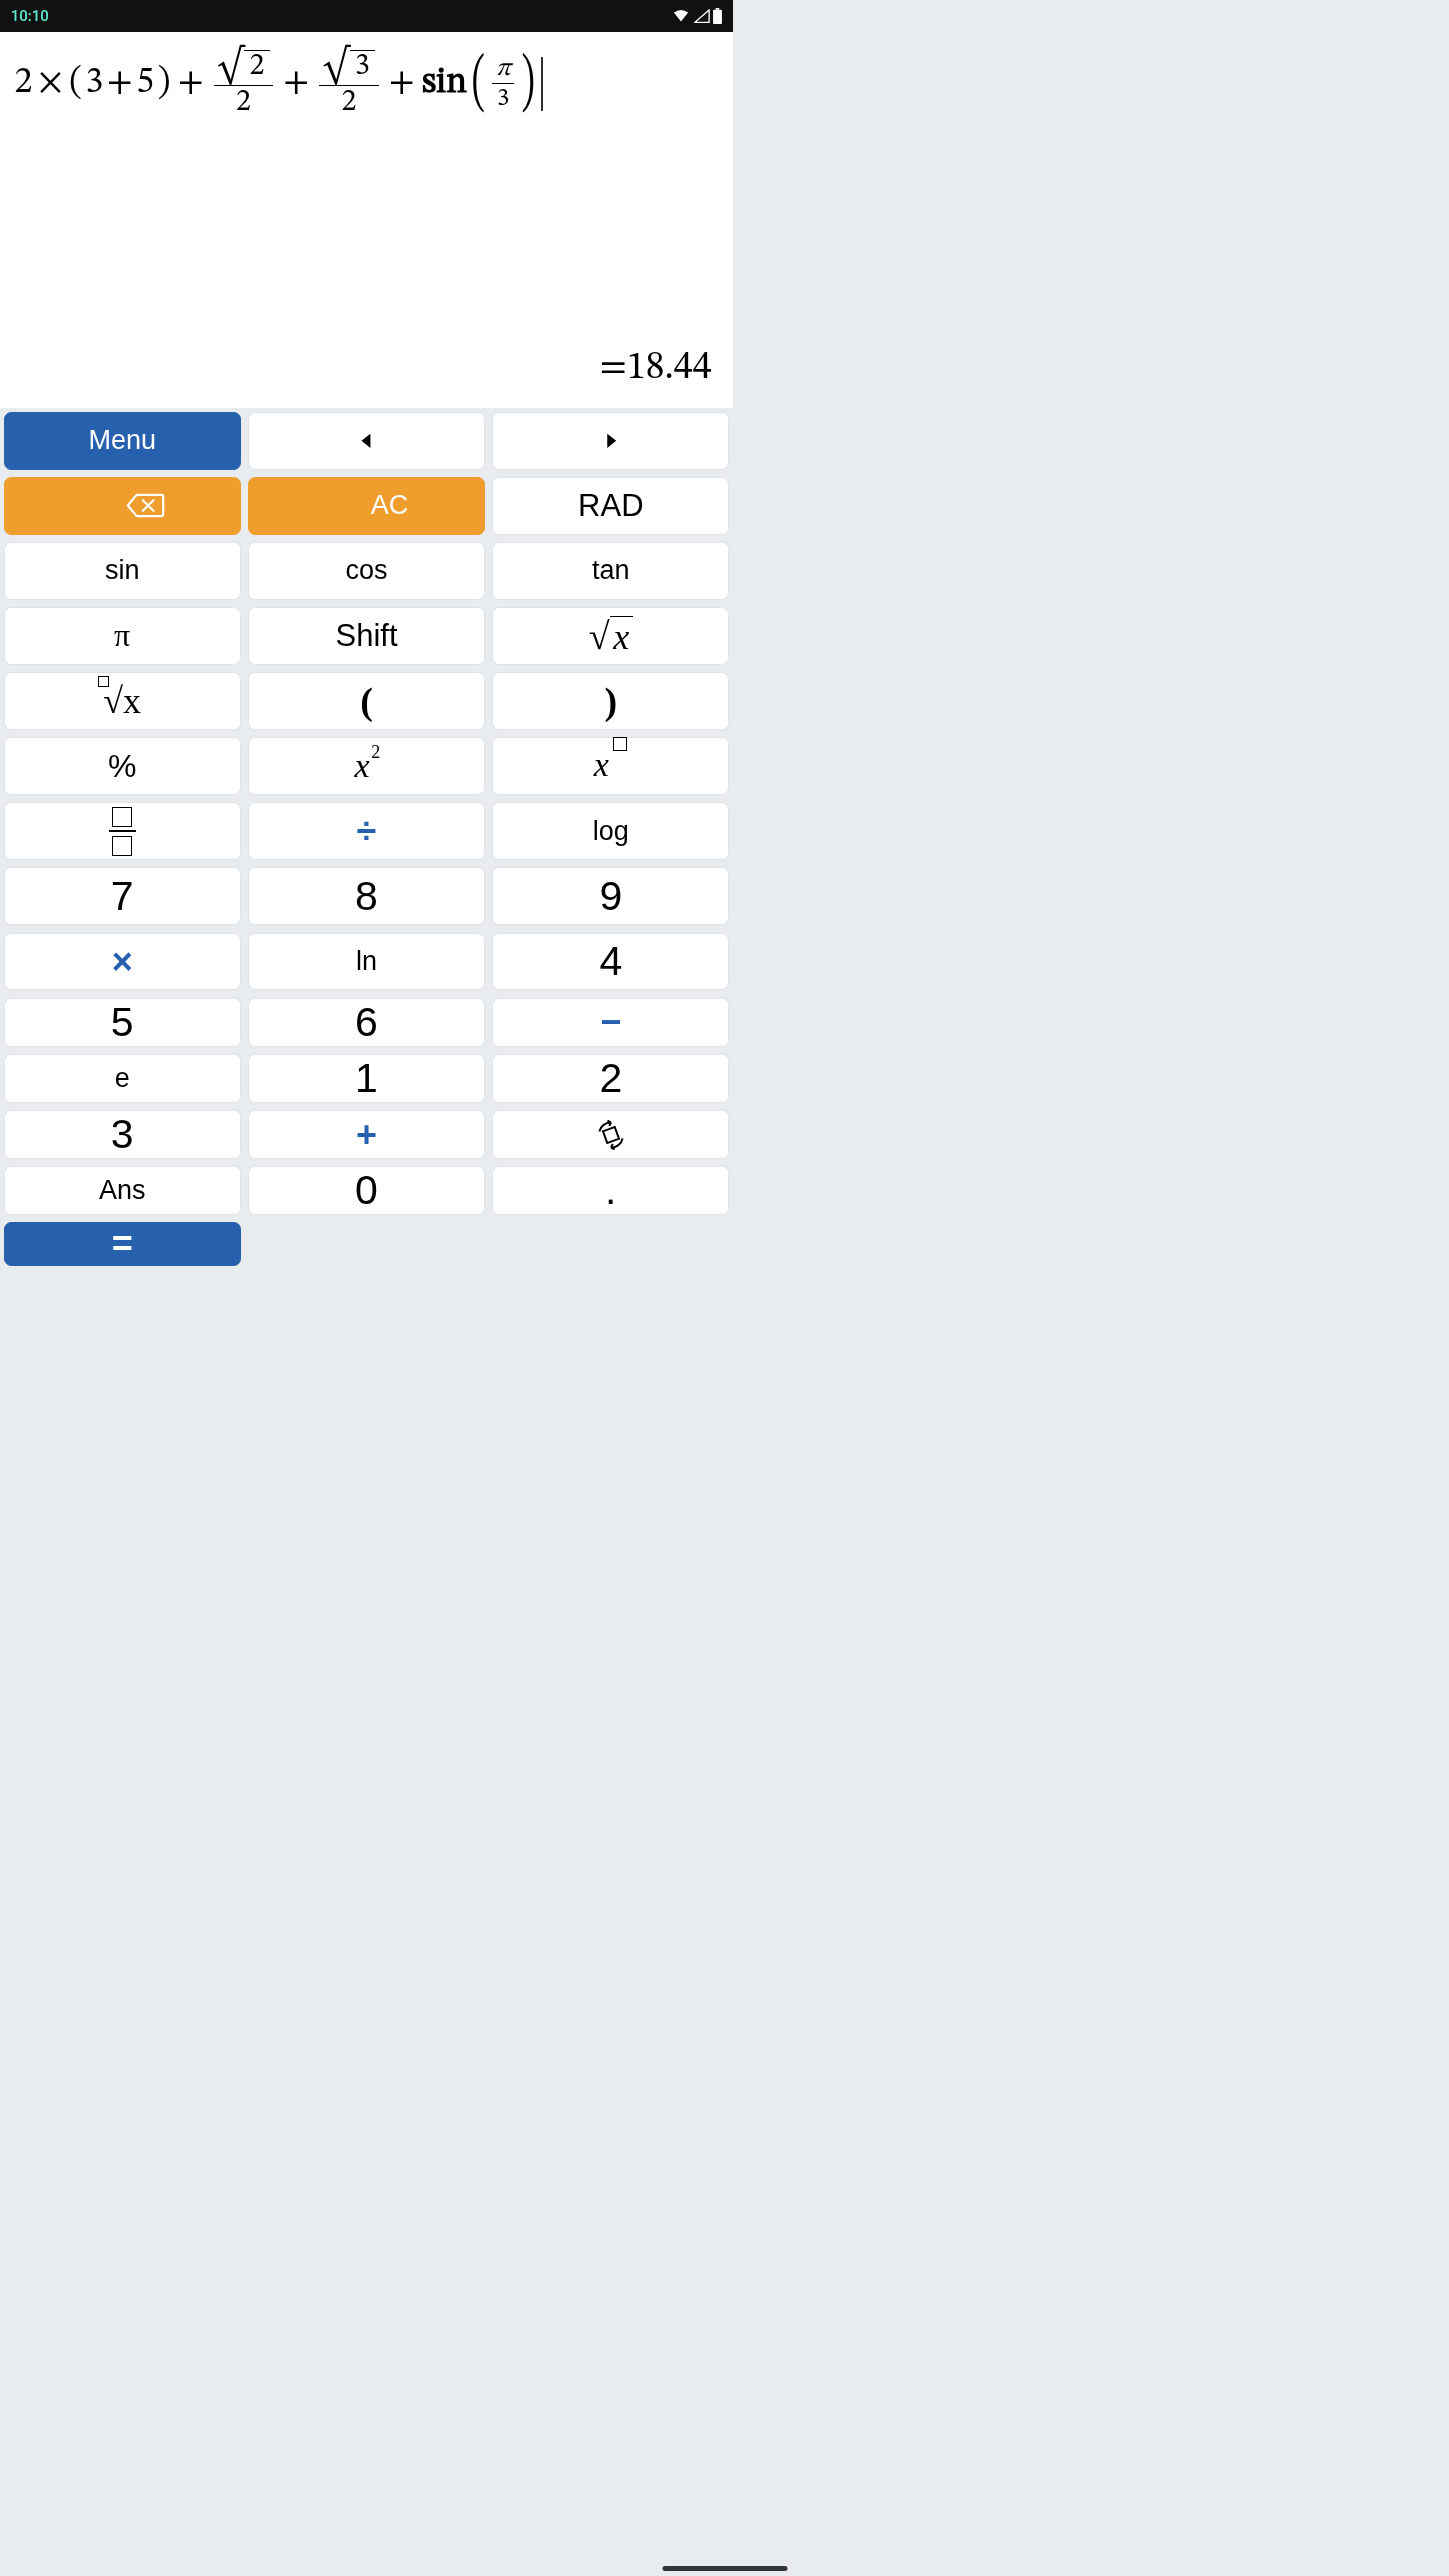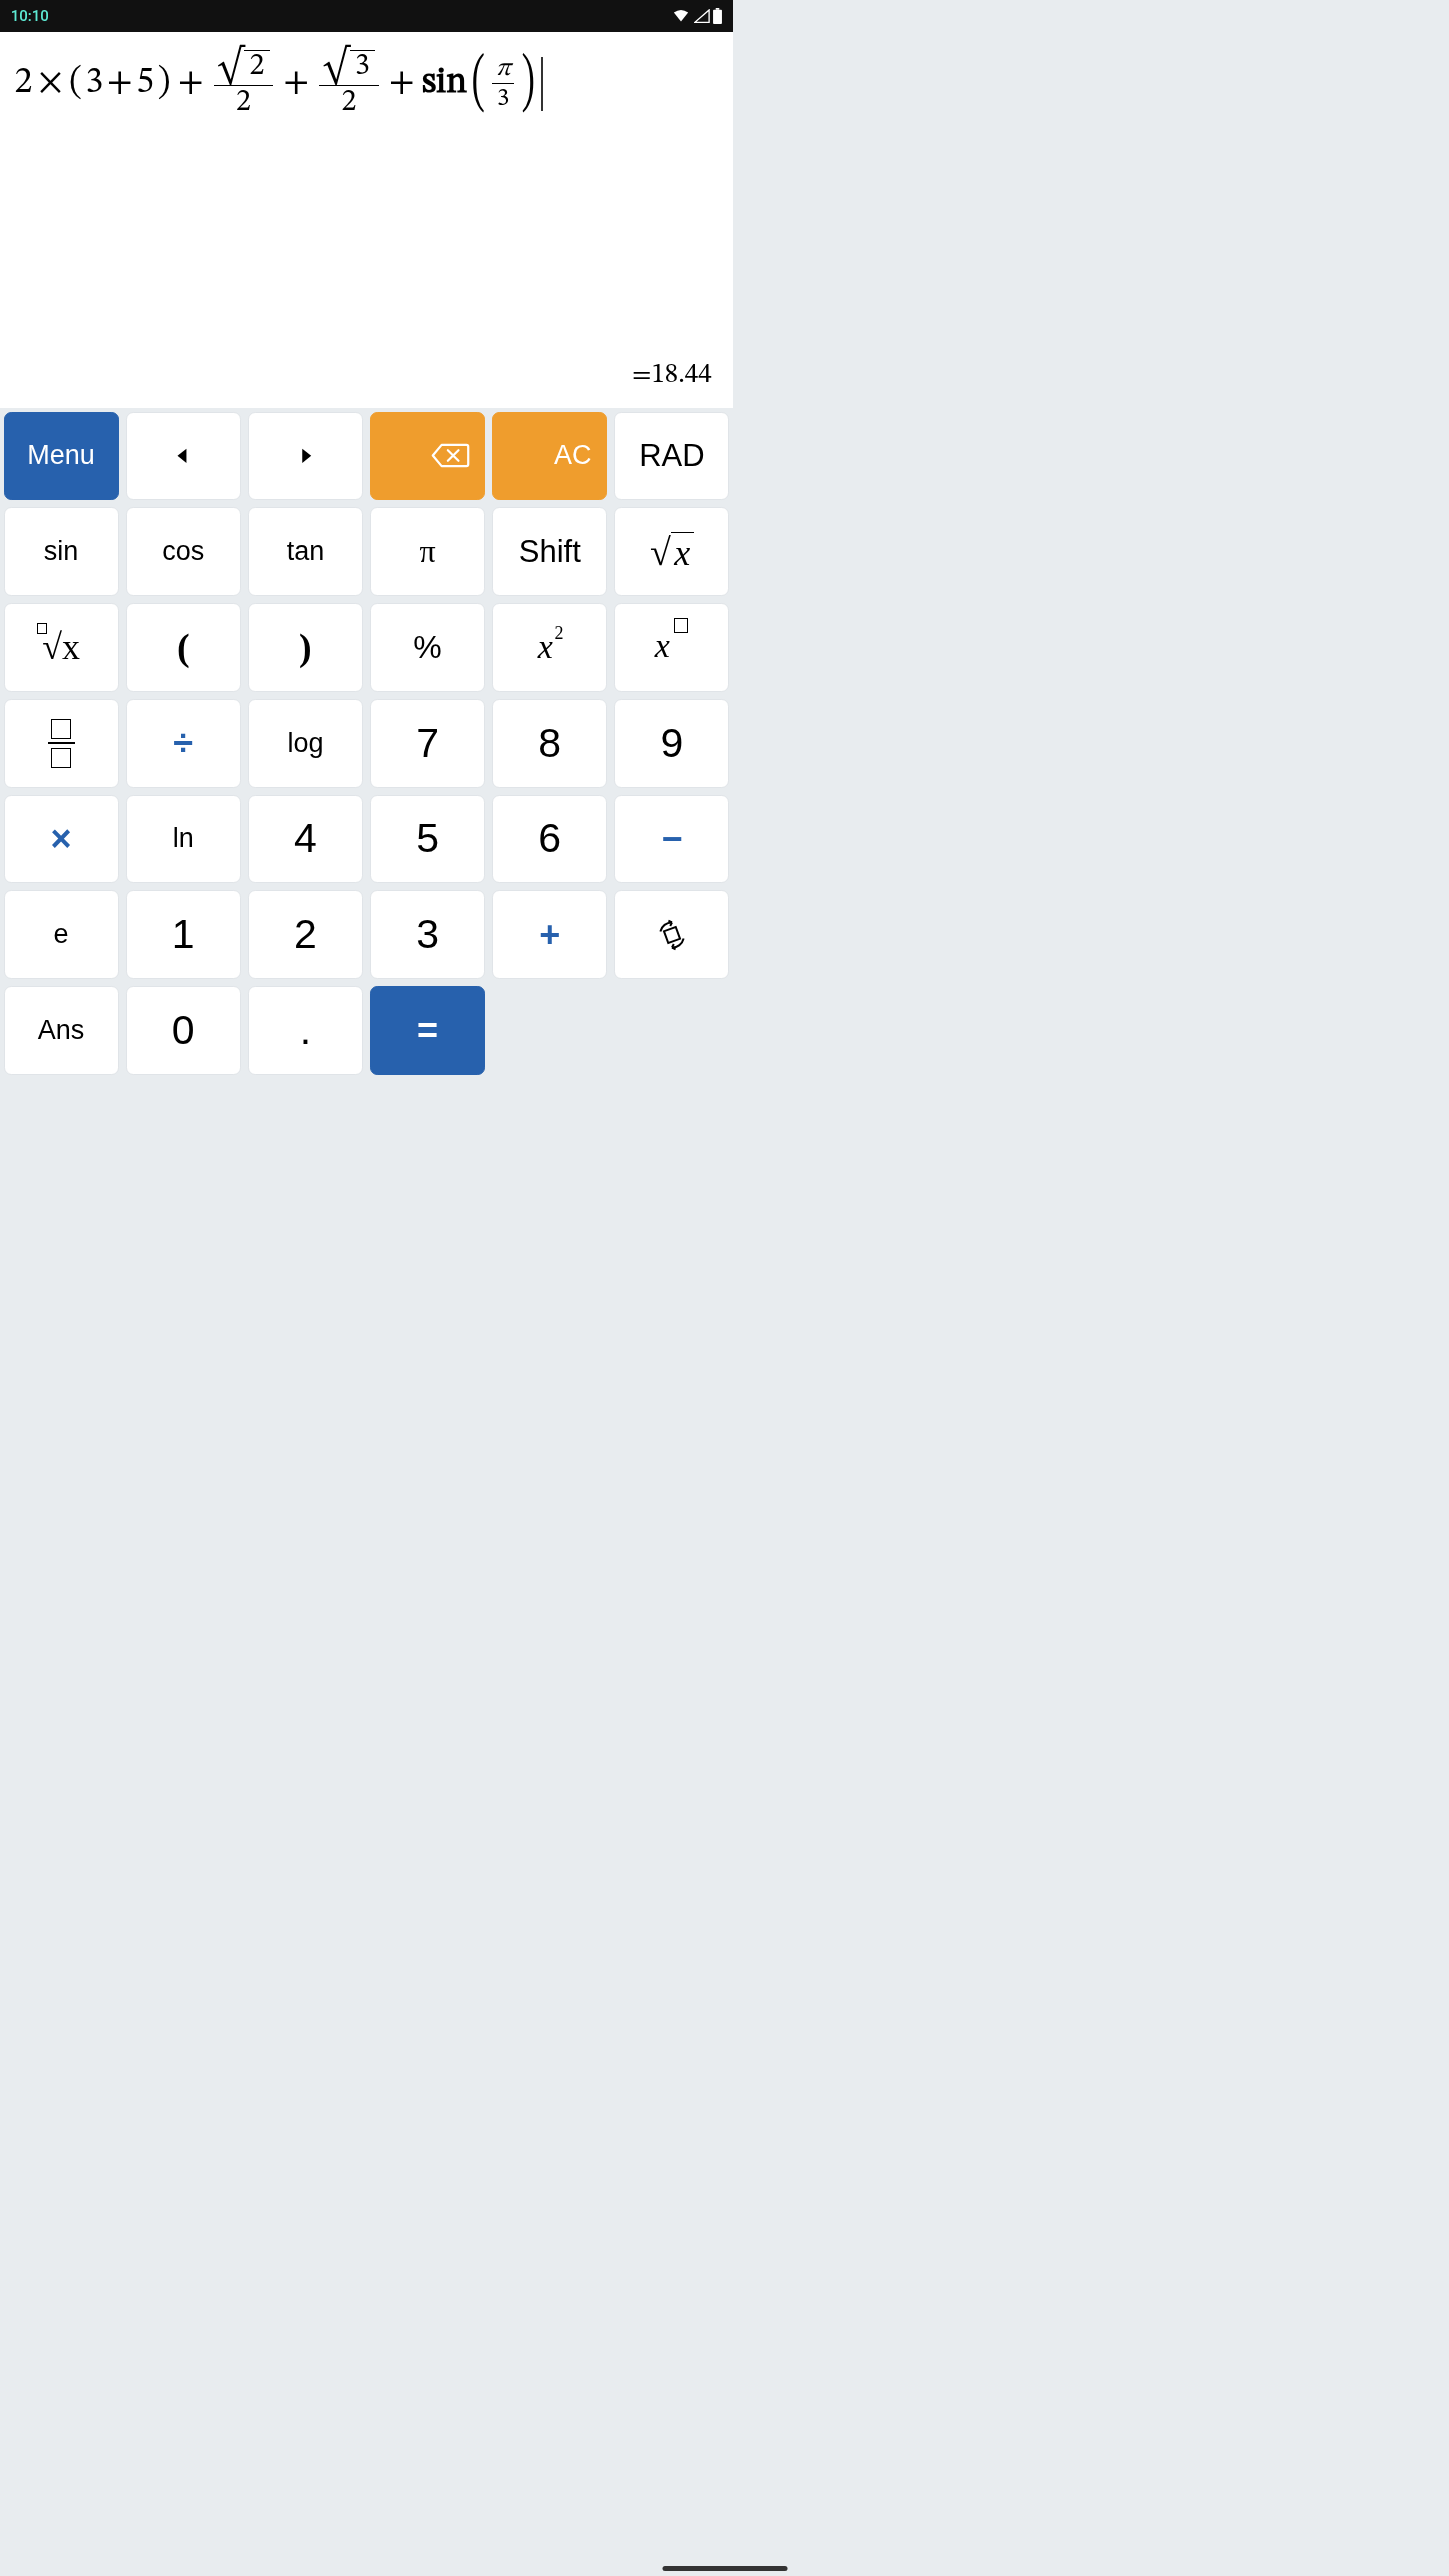--- a/index.html
+++ b/index.html
@@ -50,30 +50,30 @@
   .sqrt { display: inline-flex; align-items: flex-end; }
   .sqrt .radical { font-size: 34px; line-height: 0.8; }
   .sqrt .radicand { border-top: 1.8px solid #000; padding: 0 5.4px; }
   .bigparen { font-size: 63px; line-height: 0.6; font-weight: 300; display: inline-block; transform: scaleX(0.6); }
   .cursor {
     display: inline-block; width: 1.8px; height: 54px; background: #333;
     margin-left: 1.8px; vertical-align: middle;
   }
   .result {
     font-family: "STIX Two Math", "Latin Modern Math", Cambria, "Times New Roman", serif;
-    font-size: 27px;
+    font-size: 38px;
     text-align: right;
     padding-right: 12.5px;
     padding-bottom: 7.2px;
   }
   
   .keypad {
     padding: 3.6px;
     display: grid;
-    grid-template-columns: repeat(6, 1fr);
+    grid-template-columns: repeat(3, 1fr);
     grid-template-rows: repeat(9, 1fr);
     gap: 7.2px;
     height: 862px;
   }
   .key {
     background: #fff;
     border: 0.9px solid #e0e4e8;
     border-radius: 7.2px;
     display: flex;
     align-items: center;

